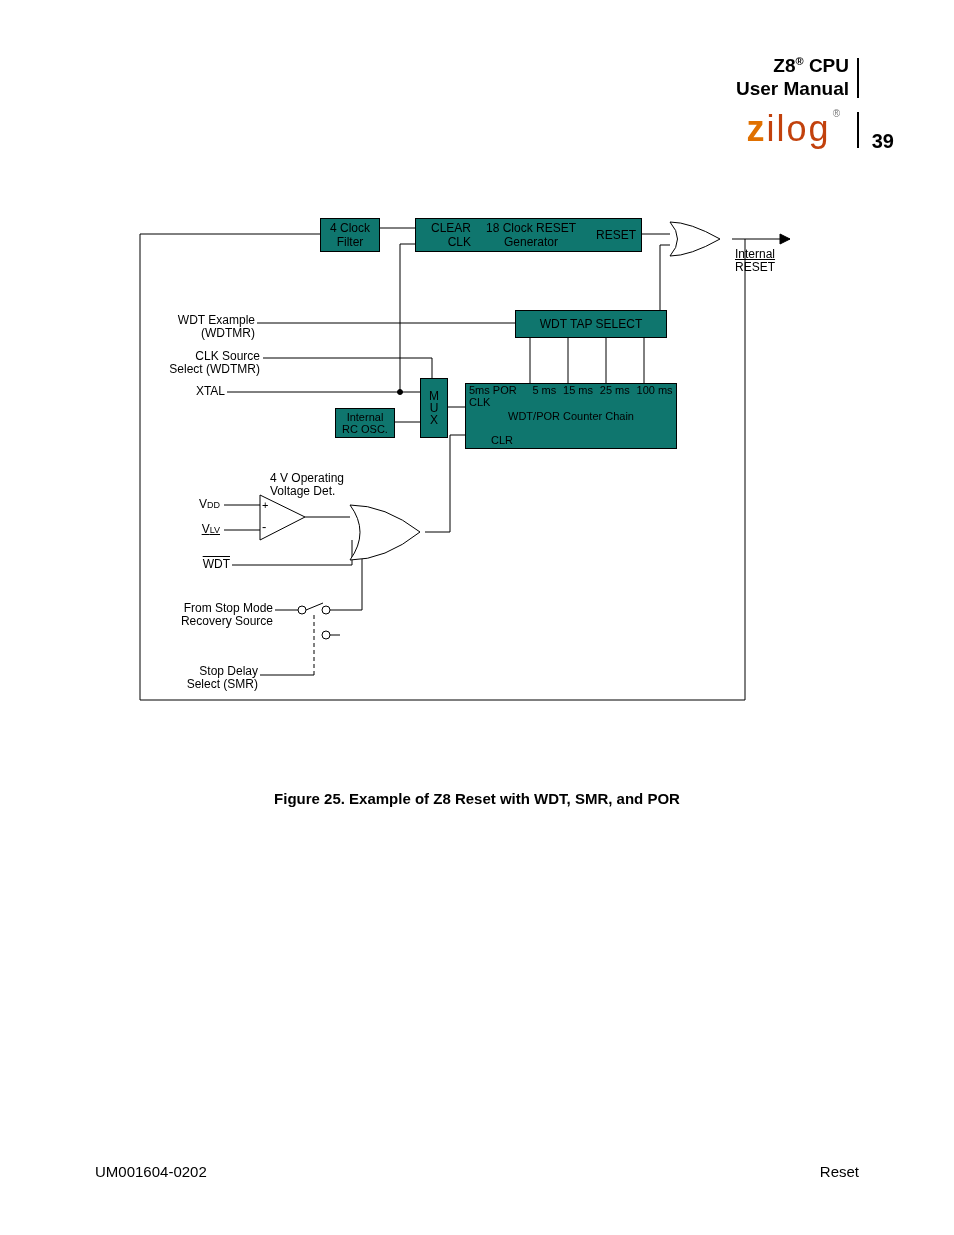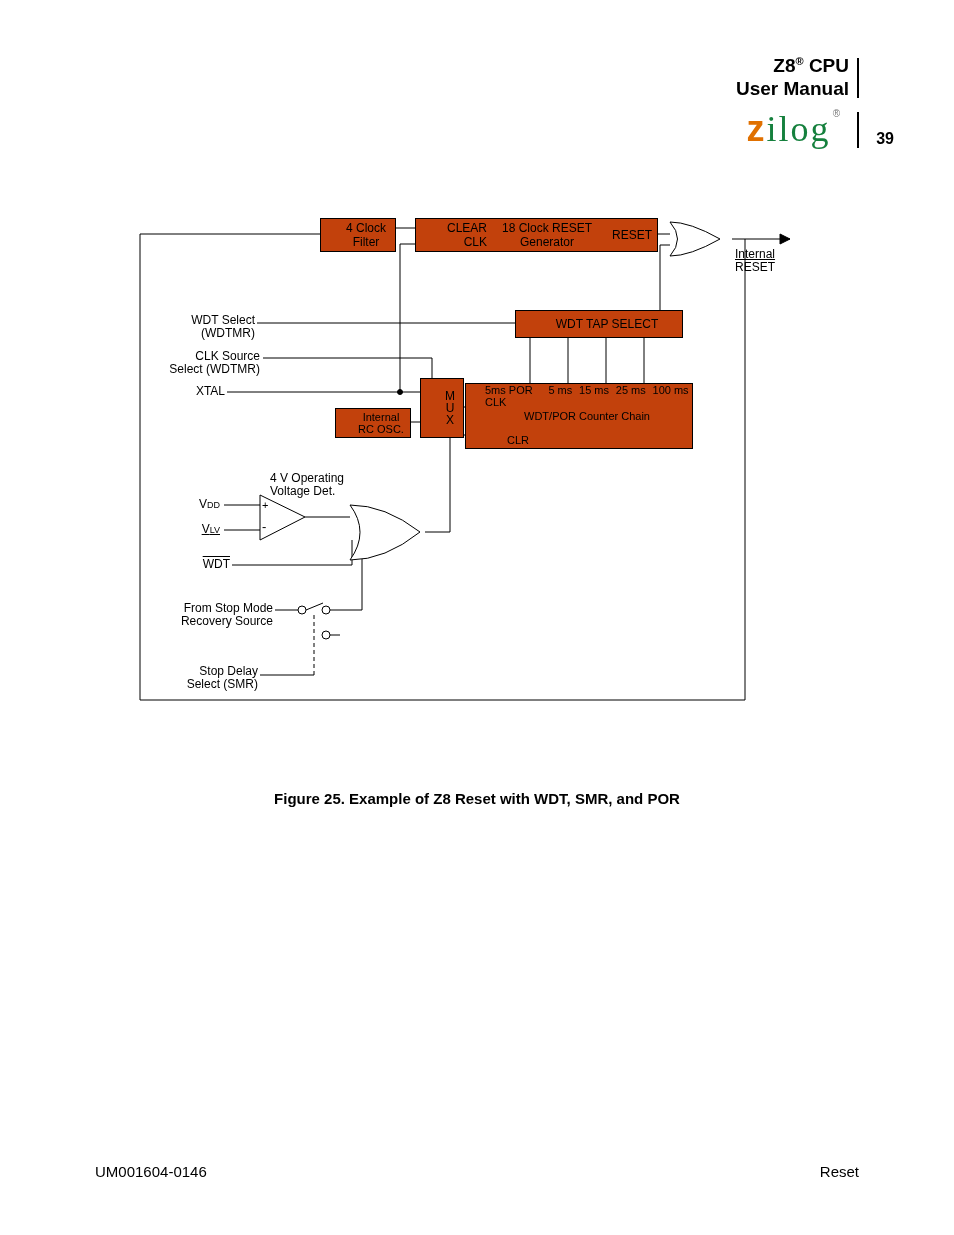--- a/index.html
+++ b/index.html
@@ -2,27 +2,27 @@
 <html><head>
 <meta charset="utf-8">
 <style>
   html,body{margin:0;padding:0;background:#fff;font-family:Arial,Helvetica,sans-serif;color:#000;}
   .page{position:relative;width:954px;height:1235px;margin:0 auto;}
   .header{position:absolute;top:55px;right:105px;text-align:right;}
   .htitle{font-weight:bold;font-size:19px;line-height:1.2;}
   .sup{font-size:11px;vertical-align:super;}
   .logo{position:absolute;top:108px;right:112px;font-size:36px;letter-spacing:2px;color:#000;font-family:Arial,Helvetica,sans-serif;}
   .logo .z{color:#e07000;font-weight:bold;}
-  .logo .rest{color:#15803d;font-family:Liberation Serif, serif;}
+  .logo .rest{color:#c2410c;}
   .logo-reg{font-size:10px;color:#777;vertical-align:top;margin-left:2px;}
   .headrule{position:absolute;top:58px;right:95px;width:2px;height:40px;background:#000;}
   .logorule{position:absolute;top:112px;right:95px;width:2px;height:36px;background:#000;}
-  .pagenum{position:absolute;top:130px;right:60px;font-weight:bold;font-size:16px;}
+  .pagenum{position:absolute;top:130px;right:60px;font-weight:bold;font-size:20px;}
   .diagram{position:absolute;left:130px;top:210px;width:700px;height:560px;}
-  .box{position:absolute;border:1px solid #000;background:#c2410c;font-size:12px;text-align:center;display:flex;flex-direction:column;justify-content:center;align-items:center;padding-left:16px;}
+  .box{position:absolute;border:1px solid #000;background:#0f766e;font-size:12px;text-align:center;display:flex;flex-direction:column;justify-content:center;align-items:center;}
   .label{position:absolute;font-size:12px;line-height:1.1;white-space:nowrap;}
   .label.right{text-align:right;}
   .figcap{position:absolute;left:0;right:0;top:790px;text-align:center;font-weight:bold;font-size:15px;}
   .footer-left{position:absolute;left:95px;bottom:55px;font-size:15px;}
   .footer-right{position:absolute;right:95px;bottom:55px;font-size:15px;}
   svg{position:absolute;left:0;top:0;}
   .sub{font-size:9px;}
   .ov{text-decoration:overline;}
 </style>
 </head>
@@ -163,21 +163,21 @@
       <div style="font-size:11px;margin-top:2px;">WDT/POR Counter Chain</div>
       <div style="text-align:left;padding-left:25px;font-size:11px;position:absolute;bottom:2px;">CLR</div>
     </div>
 
     <div class="box" style="left:205px;top:198px;width:58px;height:28px;font-size:11px;">
       <div>Internal</div>
       <div>RC OSC.</div>
     </div>
 
     <div class="label right" style="left:0px;top:104px;width:125px;">
-      <div>WDT Select</div>
+      <div>WDT Example</div>
       <div>(WDTMR)</div>
     </div>
     <div class="label right" style="left:0px;top:140px;width:130px;">
       <div>CLK Source</div>
       <div>Select (WDTMR)</div>
     </div>
     <div class="label right" style="left:40px;top:175px;width:55px;">XTAL</div>
 
     <div class="label" style="left:140px;top:262px;">
       <div>4 V Operating</div>
@@ -200,15 +200,15 @@
     </div>
     <div class="label right" style="left:0px;top:455px;width:128px;">
       <div>Stop Delay</div>
       <div>Select (SMR)</div>
     </div>
 
   </div>
 
   <div class="figcap">Figure 25. Example of Z8 Reset with WDT, SMR, and POR</div>
 
-  <div class="footer-left">UM001604-0146</div>
+  <div class="footer-left">UM001604-0202</div>
   <div class="footer-right">Reset</div>
 </div>
 
 </body></html>

